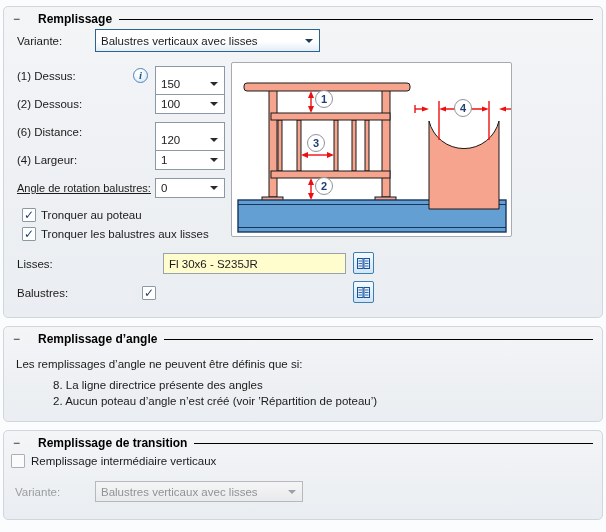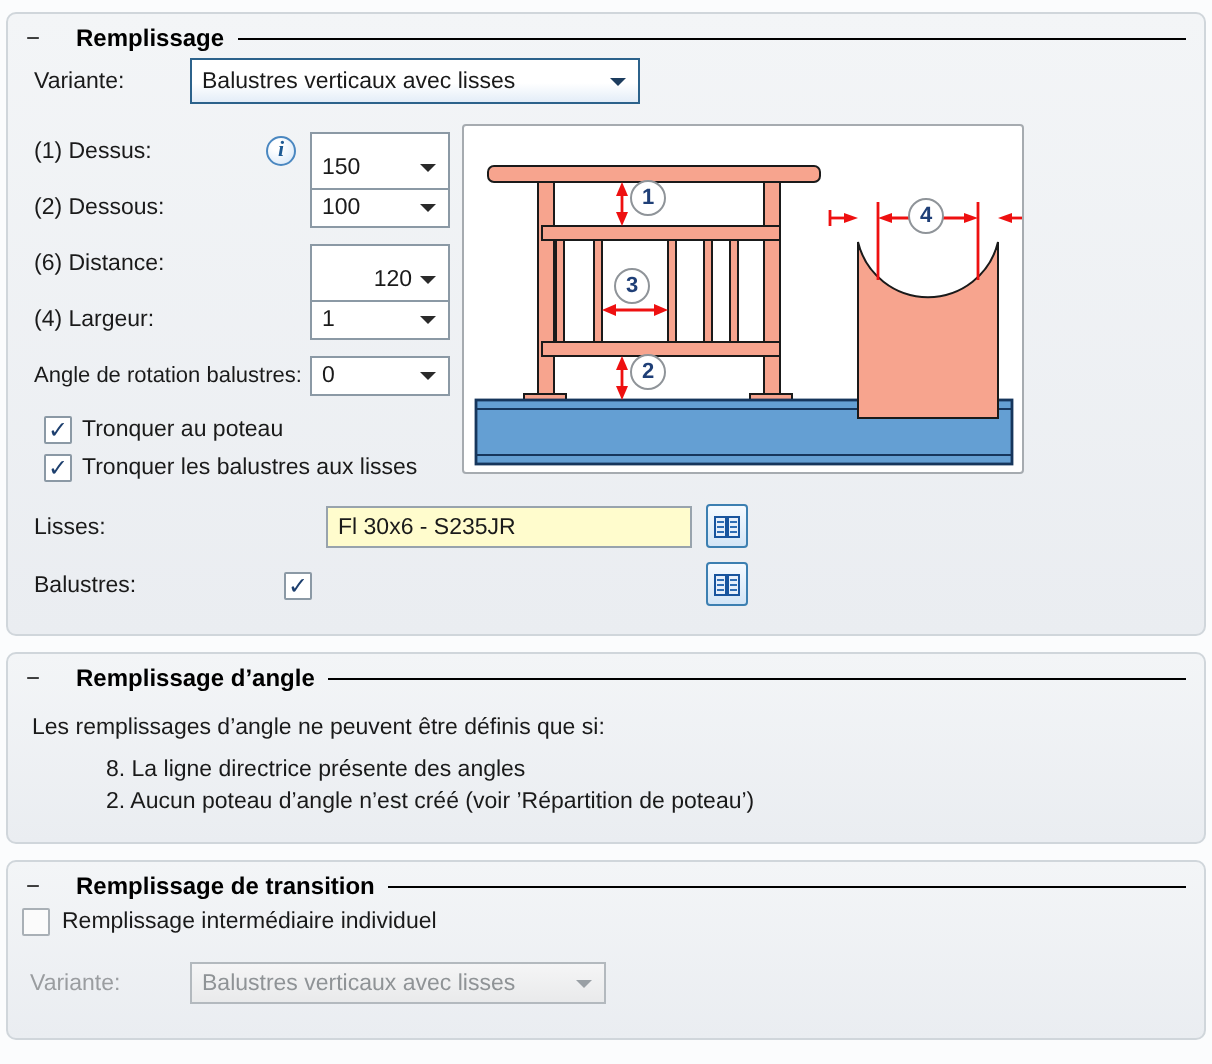--- a/index.html
+++ b/index.html
@@ -101,32 +101,32 @@
     <i class="arr"></i>
   </div>
 
   <div class="lbl" style="left:13px;top:90px;">(2) Dessous:</div>
   <div class="combo" style="left:151px;top:87px;width:70px;height:20px;">
     <span>100</span>
     <i class="arr"></i>
   </div>
 
   <div class="lbl" style="left:13px;top:118px;">(6) Distance:</div>
-  <div class="combo" style="left:151px;top:115px;width:70px;height:36px;justify-content:flex-end;">
+  <div class="combo" style="left:151px;top:115px;width:70px;height:36px;">
     <span>120</span>
     <i class="arr"></i>
   </div>
 
   <div class="lbl" style="left:13px;top:146px;">(4) Largeur:</div>
   <div class="combo" style="left:151px;top:143px;width:70px;height:20px;">
     <span>1</span>
     <i class="arr"></i>
   </div>
 
-  <div class="lbl" style="left:13px;top:174px;font-size:11px;">Angle de rotation balustres:</div>
+  <div class="lbl" style="left:13px;top:174px;font-size:11px;text-decoration:underline;">Angle de rotation balustres:</div>
   <div class="combo" style="left:151px;top:171px;width:70px;height:20px;">
     <span>0</span>
     <i class="arr"></i>
   </div>
 
   <div class="cb" style="left:18px;top:201px;">
     <span>✓</span>
   </div>
   <div class="lbl" style="left:37px;top:201px;">Tronquer au poteau</div>
 
@@ -231,20 +231,20 @@
 <section class="group" id="group-transition">
   <div class="ghead">
     <span class="collapse">−</span>
     <span class="gtitle">Remplissage de transition</span>
     <span class="gline"></span>
   </div>
 
   <div class="cb" style="left:7px;top:23px;background:#fbfbfb;border-color:#a9b0b6;">
     <span></span>
   </div>
-  <div class="lbl" style="left:27px;top:23px;">Remplissage intermédiaire individuel</div>
+  <div class="lbl" style="left:27px;top:23px;">Remplissage intermédiaire verticaux</div>
 
   <div class="lbl dis" style="left:11px;top:54px;">Variante:</div>
   <div class="combo disabled" style="left:91px;top:50px;width:208px;height:21px;">
     <span>Balustres verticaux avec lisses</span>
     <i class="arr"></i>
   </div>
 </section>
 
 </body></html>

